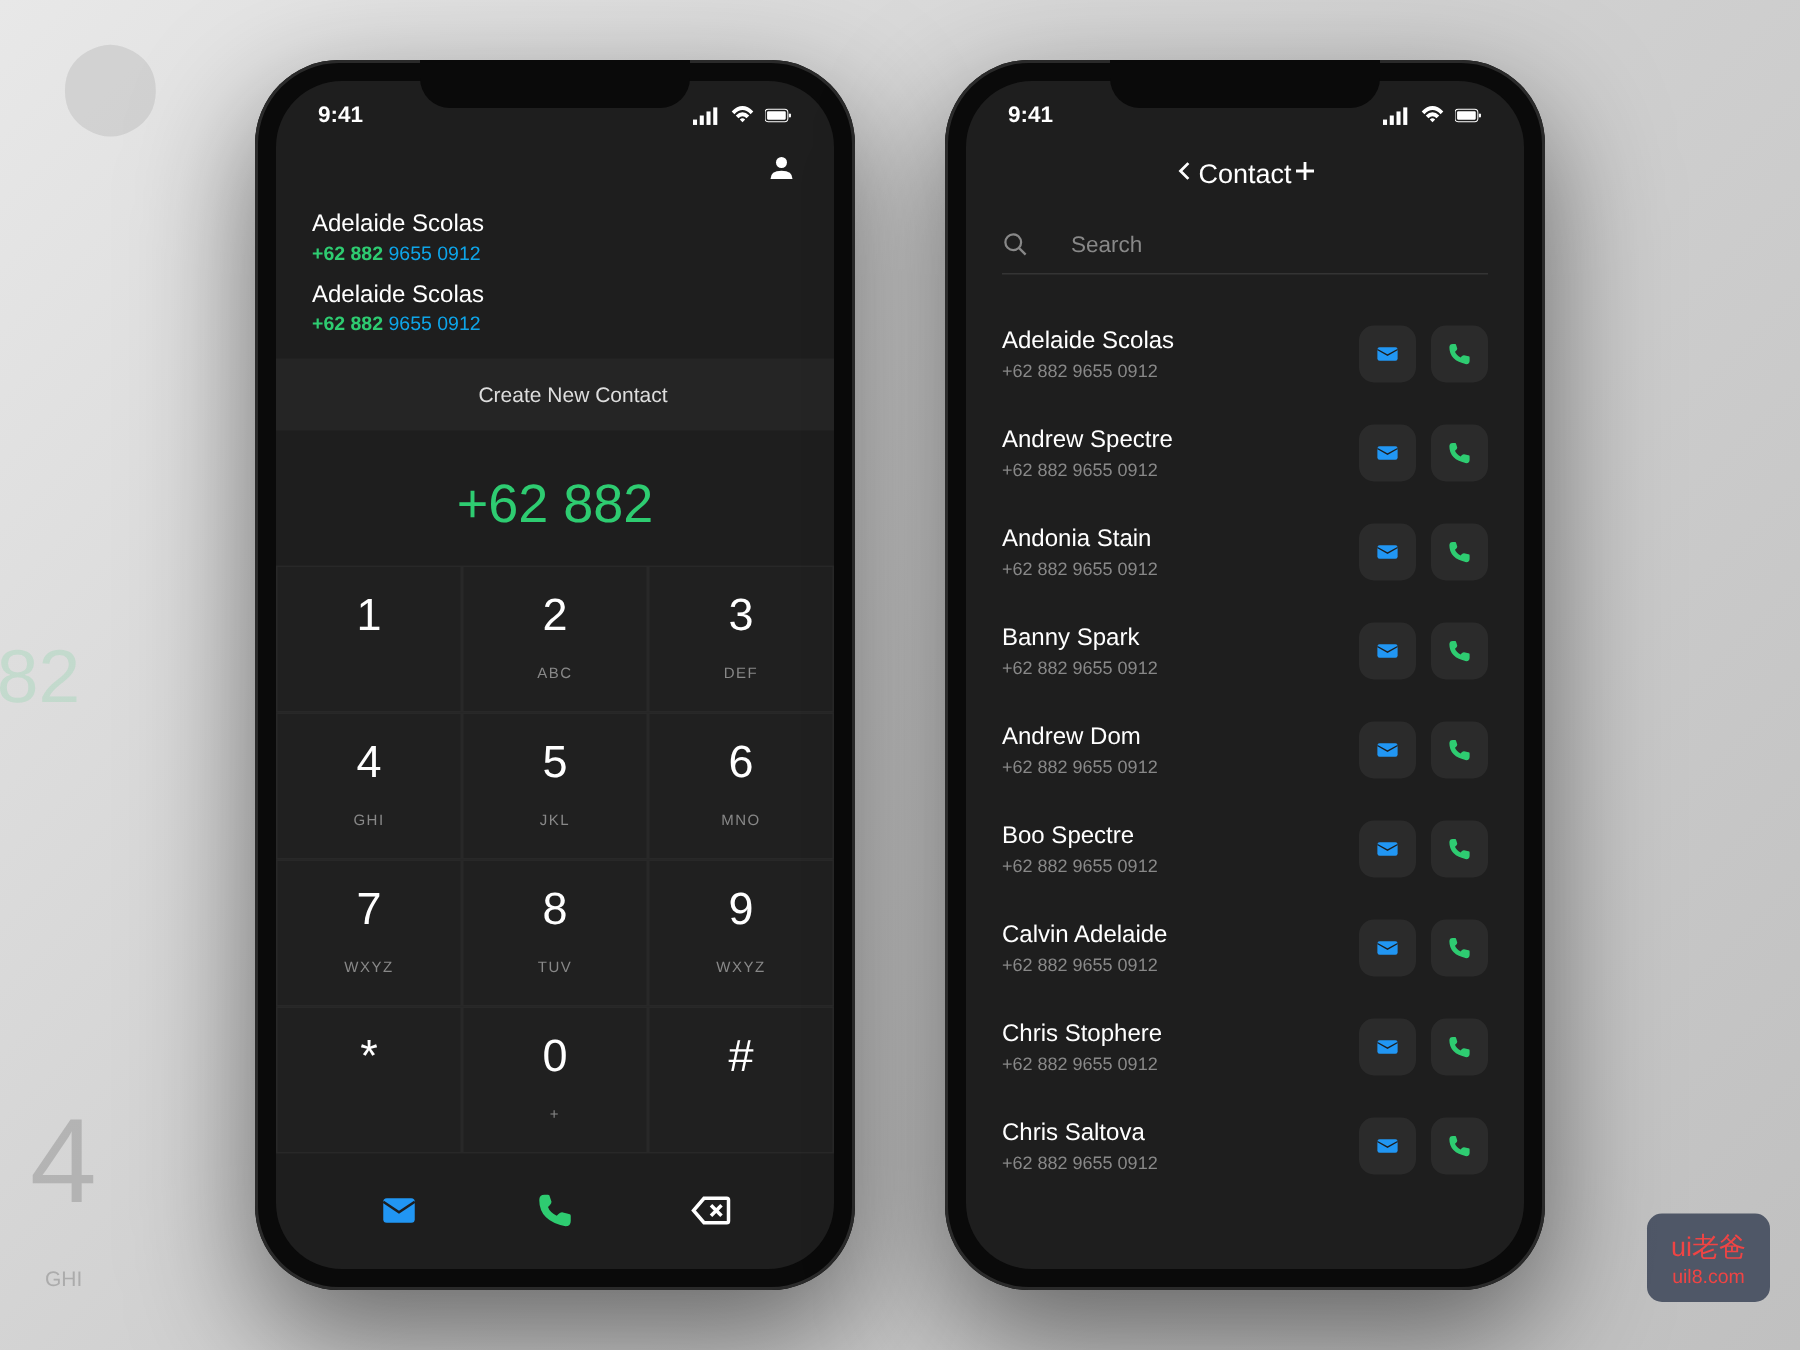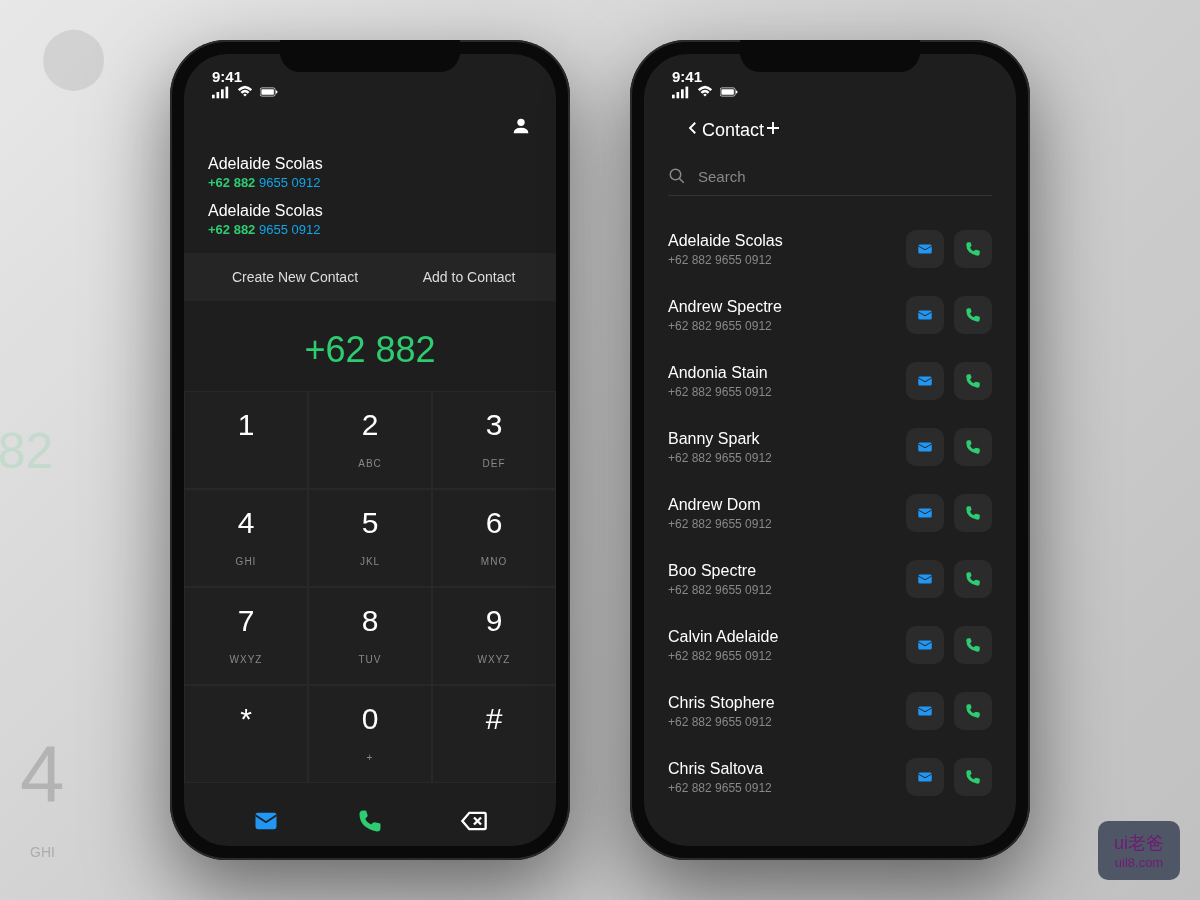--- a/index.html
+++ b/index.html
@@ -45,26 +45,25 @@
     transform: translateX(-50%);
     width: 180px;
     height: 32px;
     background: #0a0a0a;
     border-radius: 0 0 20px 20px;
     z-index: 10;
   }
   .status-bar {
     display: flex;
     justify-content: space-between;
-    align-items: flex-start;
+    align-items: center;
     padding: 14px 28px 8px;
     color: #fff;
     font-size: 15px;
     font-weight: 600;
-    flex-direction: column;
   }
   .status-right { display: flex; gap: 6px; align-items: center; }
   .status-right svg { width: 18px; height: 14px; }
 
   
   .dialer-header {
     display: flex;
     justify-content: flex-end;
     padding: 8px 24px 12px;
   }
@@ -112,31 +111,31 @@
     display: flex;
     justify-content: space-around;
     align-items: center;
     padding: 24px 30px 20px;
   }
   .ba-icon svg { width: 28px; height: 28px; }
 
   
   .contact-header {
     display: flex;
-    justify-content: flex-start;
+    justify-content: center;
     align-items: center;
     padding: 12px 40px 16px;
     color: #fff;
   }
   .ch-title { font-size: 18px; font-weight: 500; }
   .ch-icon svg { width: 18px; height: 18px; color: #fff; }
   .search-box {
     display: flex;
     align-items: center;
-    gap: 12px;
+    gap: 28px;
     margin: 0 24px;
     padding: 10px 0;
     border-bottom: 1px solid rgba(255,255,255,0.1);
     color: #888;
   }
   .search-box svg { width: 18px; height: 18px; }
   .search-ph { font-size: 15px; }
   .contact-list {
     padding: 20px 24px 0;
     height: 640px;
@@ -158,24 +157,24 @@
     border-radius: 10px;
     background: rgba(255,255,255,0.06);
     display: flex;
     align-items: center;
     justify-content: center;
   }
   .sq-btn svg { width: 18px; height: 18px; }
 
   .watermark {
     position: absolute;
-    bottom: 20px;
+    bottom: 32px;
     right: 20px;
     background: rgba(50,60,80,0.8);
-    color: #701a75;
+    color: #ef4444;
     padding: 10px 16px;
     border-radius: 10px;
     font-size: 13px;
     text-align: center;
   }
   .watermark .wm-top { font-size: 18px; font-weight: 500; }
 </style>
 </head>
 <body>
 
@@ -222,21 +221,20 @@
     </div>
     <div class="suggestion">
       <div class="sugg-name">Adelaide Scolas</div>
       <div class="sugg-phone">
         <span class="phone-prefix">+62 882</span><span class="phone-rest"> 9655 0912</span>
       </div>
     </div>
 
     <div class="action-row">
       <div class="action-btn">Create New Contact</div>
-      <div class="action-btn">Add to Contact</div>
     </div>
 
     <div class="dialed-number">+62 882</div>
 
     <div class="keypad" id="keypad">
         <div class="key">
           <div class="key-num">1</div>
           <div class="key-letters"></div>
         </div>
         <div class="key">

